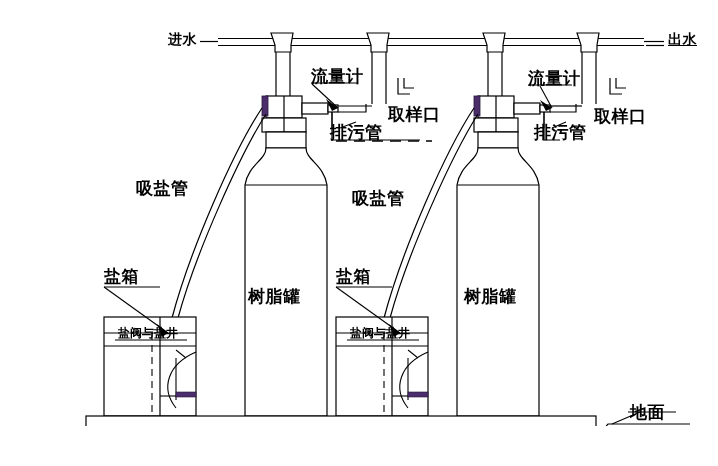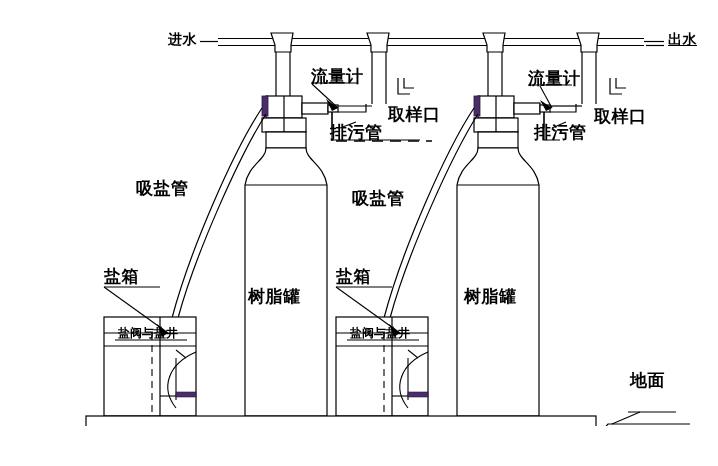--- a/index.html
+++ b/index.html
@@ -263,15 +263,15 @@
   <div class="lbl lbl-md" style="left:594px; top:108px;">取样口</div>
 
   <div class="lbl lbl-md" style="left:352px; top:190px;">吸盐管</div>
 
   <div class="lbl lbl-md" style="left:336px; top:268px;">盐箱</div>
 
   <div class="lbl lbl-md" style="left:464px; top:288px;">树脂罐</div>
 
   <div class="lbl lbl-sm" style="left:350px; top:327px;">盐阀与盐井</div>
 
-  <div class="lbl lbl-md" style="left:630px; top:372px;">地面</div>
+  <div class="lbl lbl-md" style="left:630px; top:404px;">地面</div>
 
 </div>
 
 </body></html>

